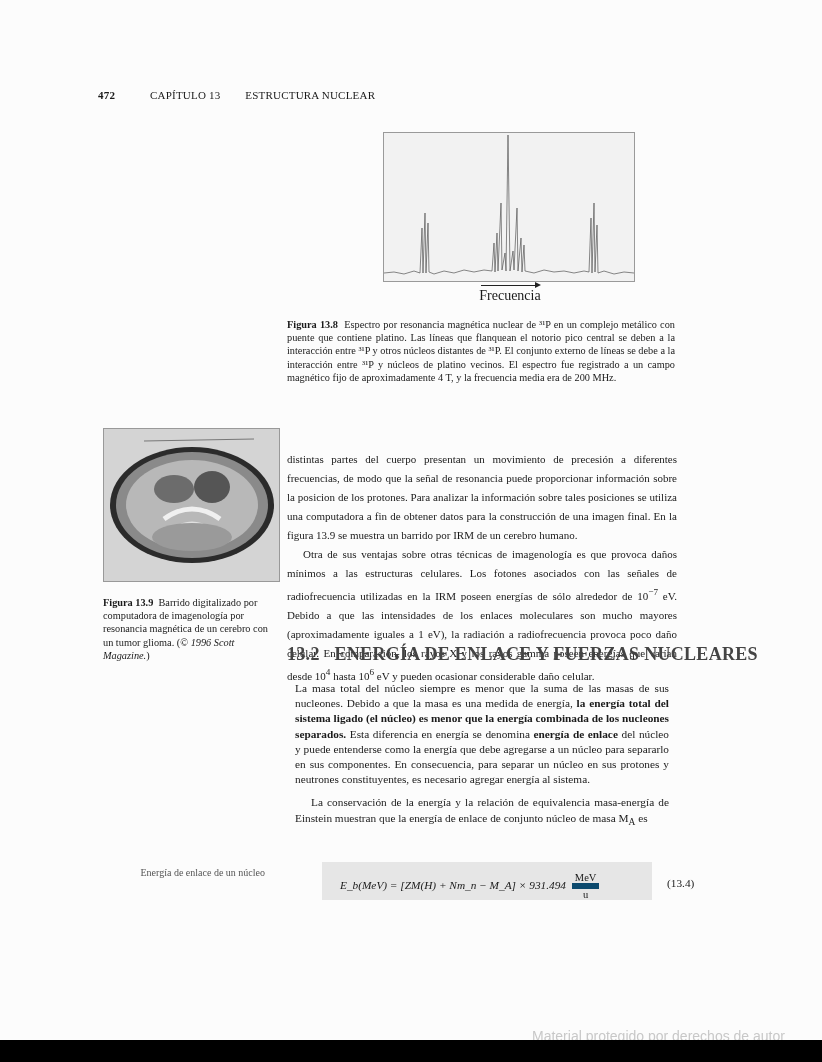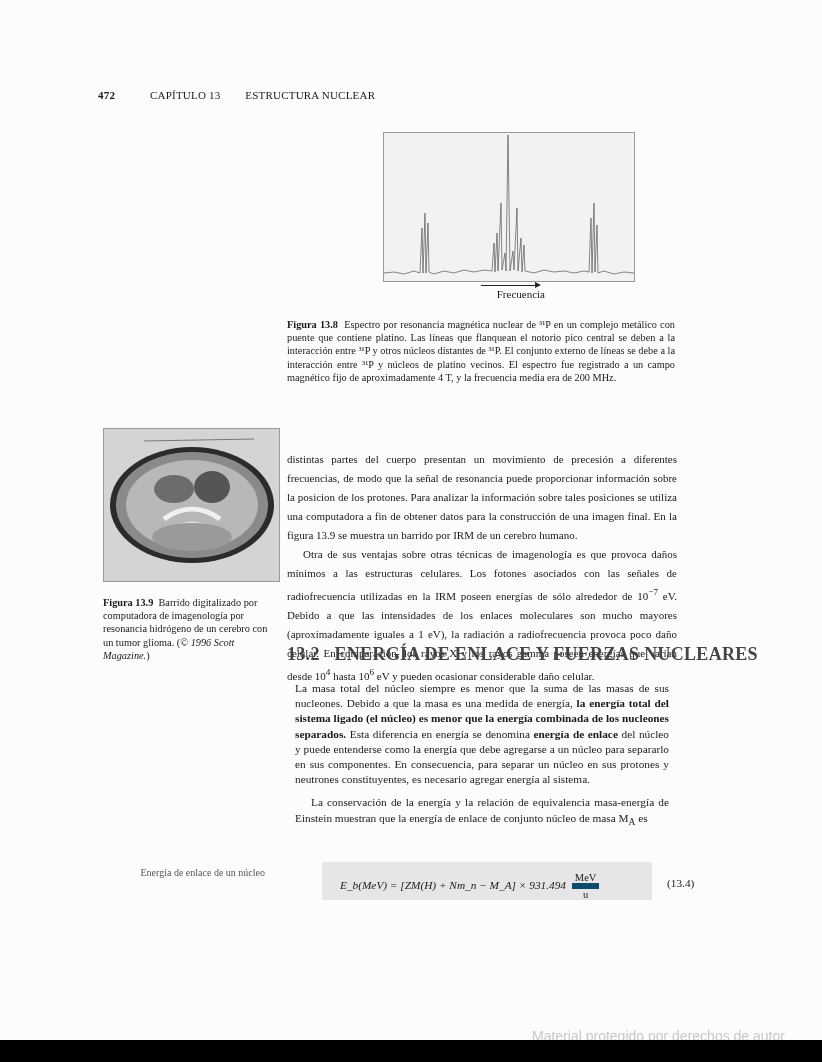--- a/index.html
+++ b/index.html
@@ -5,21 +5,21 @@
   html, body { margin:0; padding:0; }
   body { width:822px; height:1062px; background:#ffffff; position:relative; overflow:hidden;
          font-family:"Liberation Serif","DejaVu Serif",serif; color:#1a1a1a; }
   .page { position:absolute; left:0; top:0; width:822px; height:1040px; background:#fcfcfc; }
   .bottom-bar { position:absolute; left:0; top:1040px; width:822px; height:22px; background:#000; }
   .header { position:absolute; top:89px; left:98px; font-size:11px; letter-spacing:0.2px; }
   .header .pnum { font-weight:bold; margin-right:32px; }
   .header .chap { margin-right:22px; }
   .spectrum { position:absolute; left:383px; top:132px; width:250px; height:148px; background:#f2f2f2; border:1px solid #9a9a9a; }
   .spectrum svg { width:100%; height:100%; display:block; }
-  .freq { position:absolute; left:475px; top:282px; width:70px; text-align:right; font-size:11px; }
+  .freq { position:absolute; left:475px; top:282px; width:70px; text-align:center; font-size:14px; }
   .freq .arrow { display:block; height:6px; position:relative; }
   .freq .arrow:before { content:""; position:absolute; left:6px; right:8px; top:3px; border-top:1px solid #222; }
   .freq .arrow:after { content:""; position:absolute; right:4px; top:0px; border-left:6px solid #222; border-top:3px solid transparent; border-bottom:3px solid transparent; }
   .cap138 { position:absolute; left:287px; top:318px; width:388px; font-size:10.3px; line-height:13.2px; text-align:justify; }
   .cap-label { font-weight:bold; }
   .brain { position:absolute; left:103px; top:428px; width:175px; height:152px; background:#cfcfcf; border:1px solid #999; overflow:hidden; }
   .cap139 { position:absolute; left:103px; top:596px; width:165px; font-size:10.3px; line-height:13.2px; }
   .body1 { position:absolute; left:287px; top:450px; width:390px; font-size:11px; line-height:19px; text-align:justify; }
   .body1 p { margin:0; }
   .indent { text-indent:16px; }
@@ -74,21 +74,21 @@
       <ellipse cx="88" cy="76" rx="66" ry="45" fill="#b8b8b8"></ellipse>
       <ellipse cx="70" cy="60" rx="20" ry="14" fill="#6c6c6c"></ellipse>
       <ellipse cx="108" cy="58" rx="18" ry="16" fill="#555"></ellipse>
       <path d="M60 90 Q88 70 116 90" stroke="#f0f0f0" stroke-width="5" fill="none"></path>
       <path d="M70 100 Q88 88 106 100" stroke="#e0e0e0" stroke-width="3" fill="none"></path>
       <ellipse cx="88" cy="108" rx="40" ry="14" fill="#9a9a9a"></ellipse>
     </svg>
   </div>
   <div class="cap139">
     <span class="cap-label">Figura 13.9</span>&nbsp;
-    <span>Barrido digitalizado por computadora de imagenología por resonancia hidrógeno de un cerebro con un tumor glioma.</span>
+    <span>Barrido digitalizado por computadora de imagenología por resonancia magnética de un cerebro con un tumor glioma.</span>
     <span>(© </span><i>1996 Scott Magazine.</i><span>)</span>
   </div>
 
   <div class="body1">
     <p>distintas partes del cuerpo presentan un movimiento de precesión a diferentes frecuencias, de modo que la señal de resonancia puede proporcionar información sobre la posicion de los protones. Para analizar la información sobre tales posiciones se utiliza una computadora a fin de obtener datos para la construcción de una imagen final. En la figura 13.9 se muestra un barrido por IRM de un cerebro humano.</p>
     <p class="indent"><span>Otra de sus ventajas sobre otras técnicas de imagenología es que provoca daños mínimos a las estructuras celulares. Los fotones asociados con las señales de radiofrecuencia utilizadas en la IRM poseen energías de sólo alrededor de 10</span><sup>−7</sup><span> eV. Debido a que las intensidades de los enlaces moleculares son mucho mayores (aproximadamente iguales a 1 eV), la radiación a radiofrecuencia provoca poco daño celular. En comparación, los rayos X y los rayos gamma poseen energías que varían desde 10</span><sup>4</sup><span> hasta 10</span><sup>6</sup><span> eV y pueden ocasionar considerable daño celular.</span></p>
   </div>
 
   <div class="section">
     <span class="snum">13.2</span>

